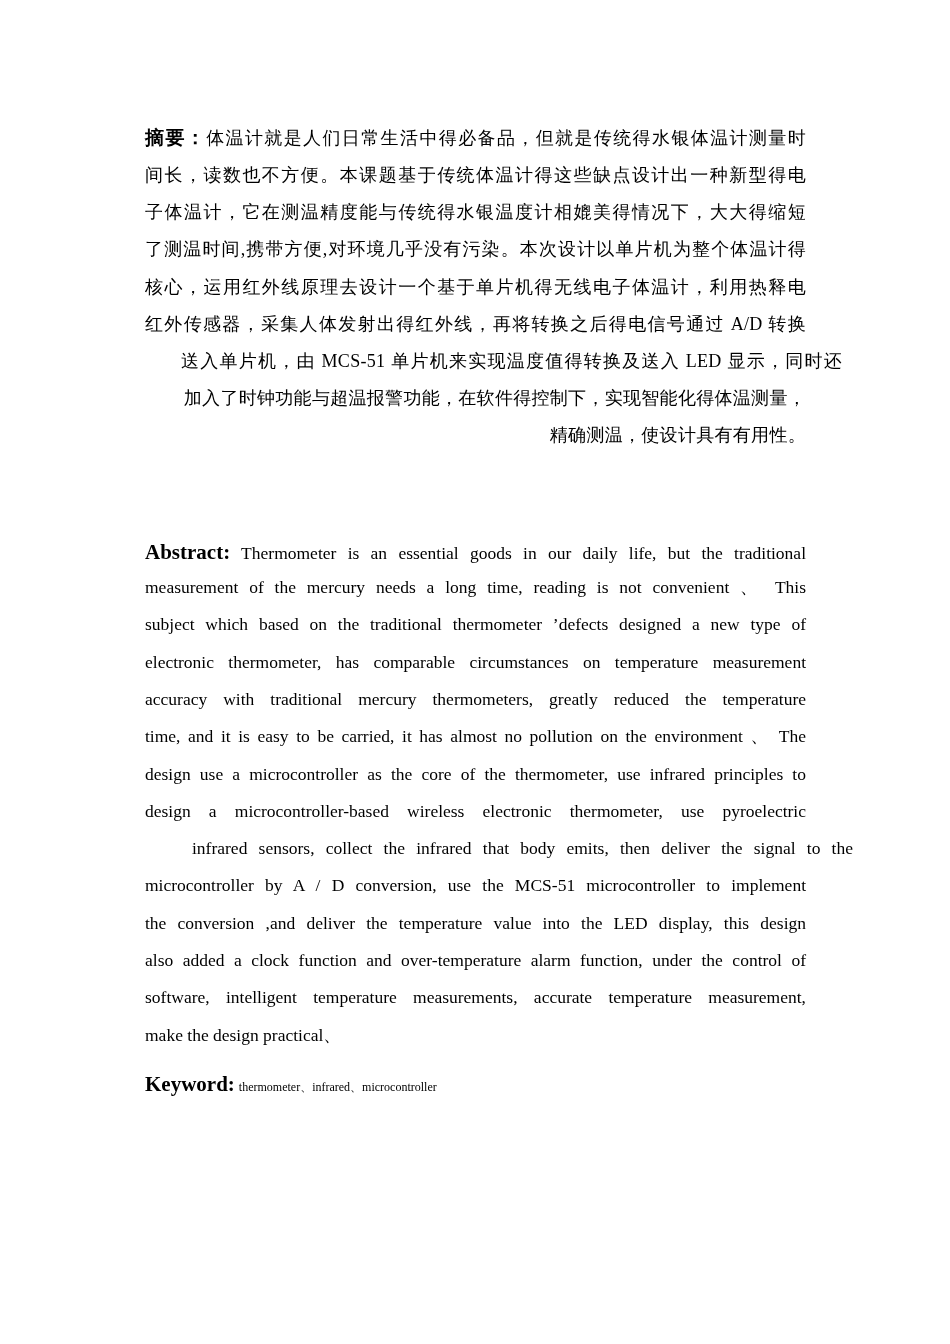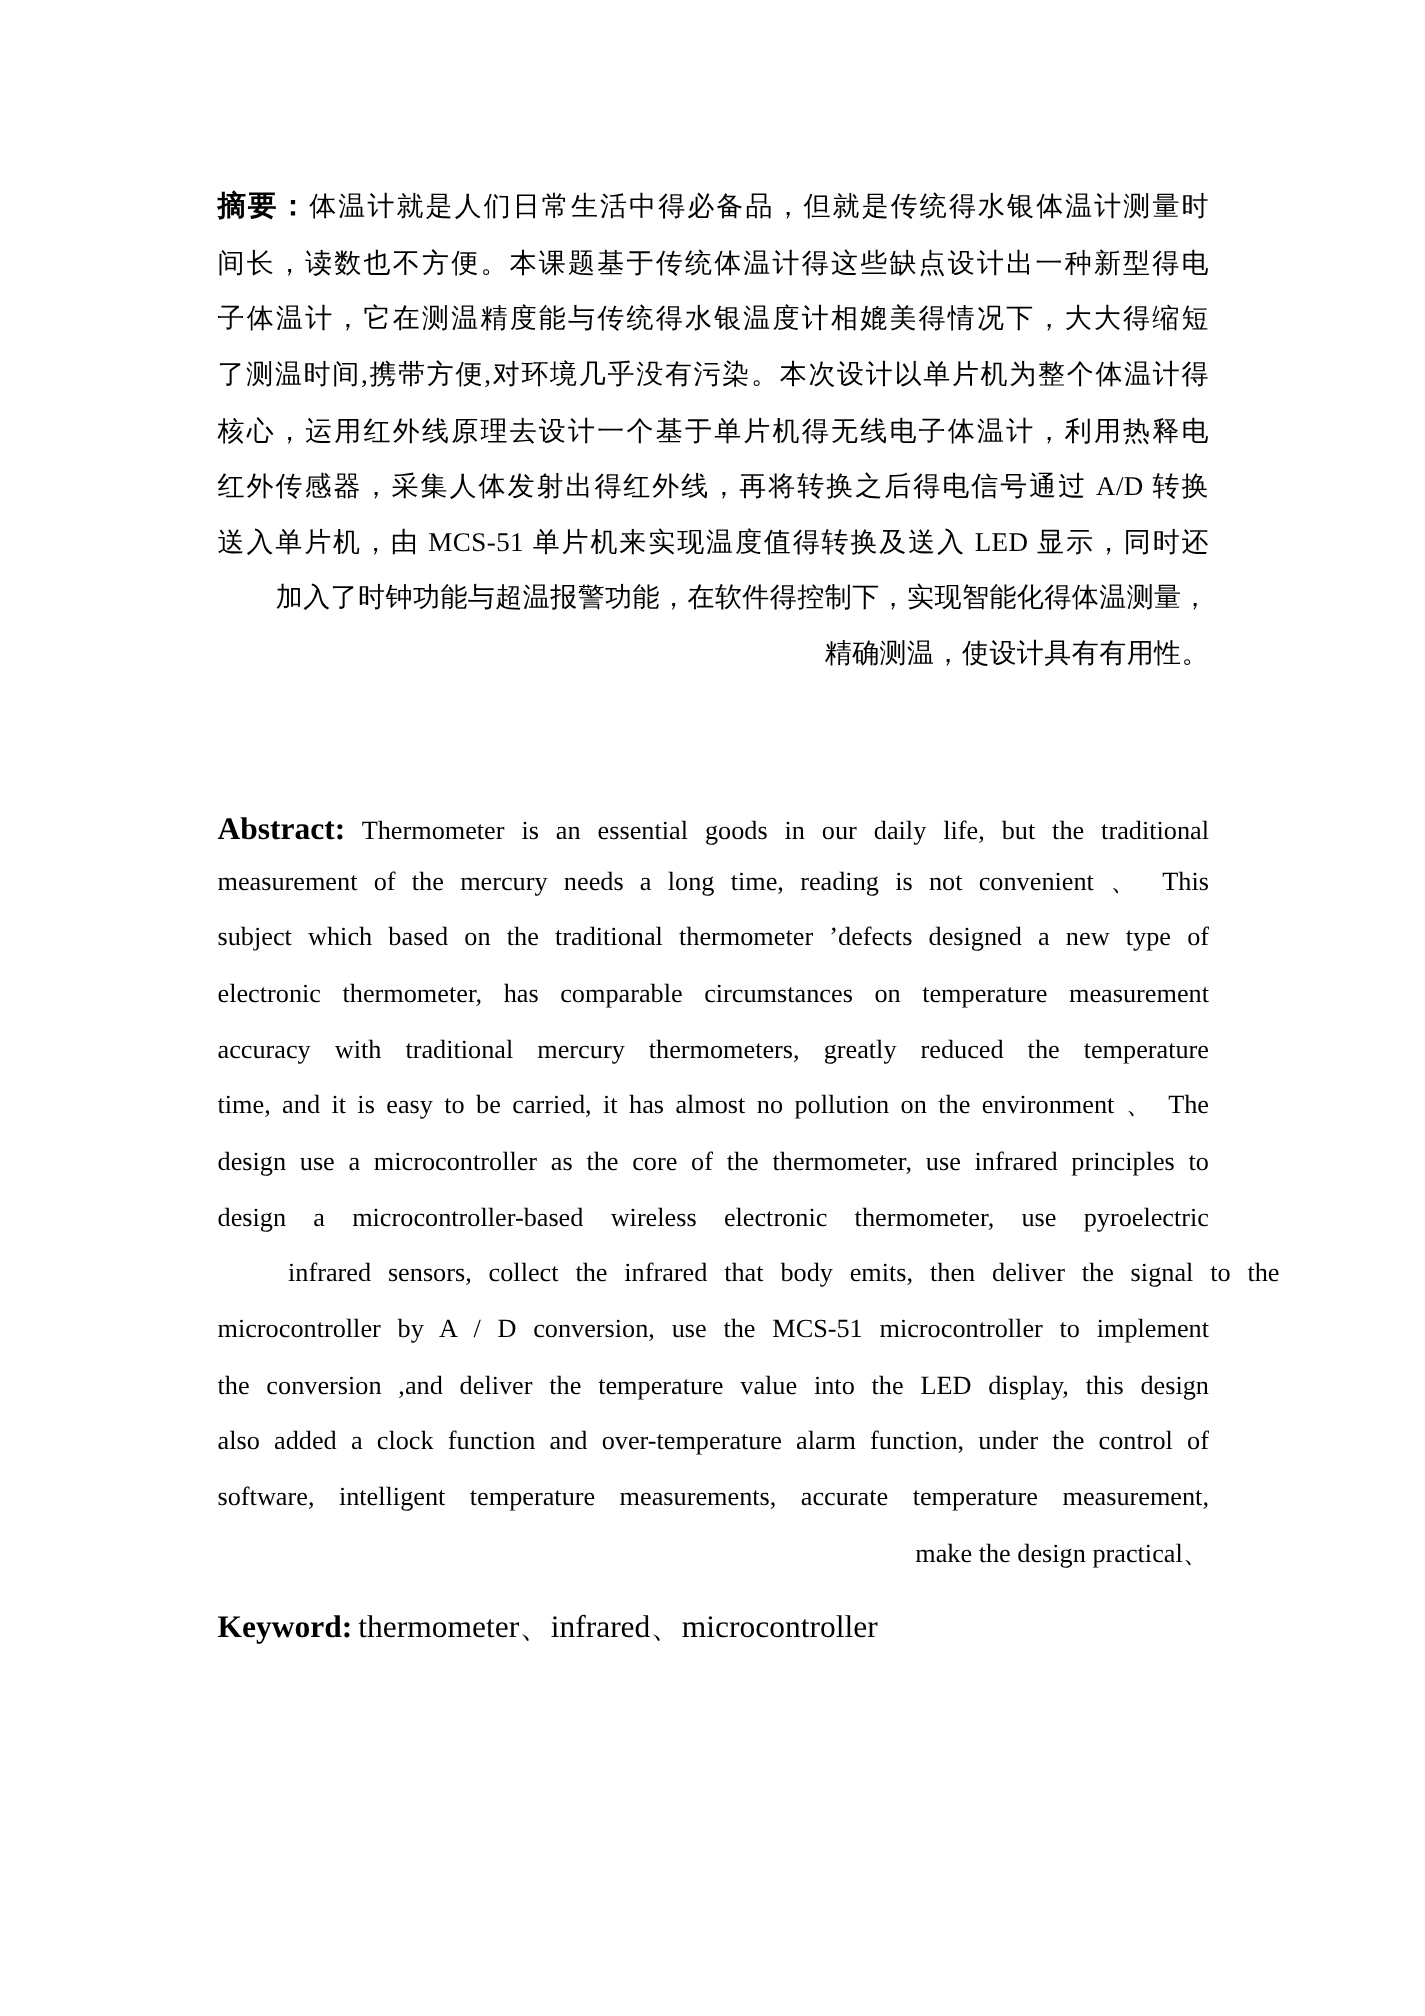--- a/index.html
+++ b/index.html
@@ -33,55 +33,54 @@
       font-size: 18px;
       letter-spacing: 0.3px;
       text-align: right;
     }
     .zh.just {
       text-align: justify;
       text-align-last: justify;
     }
     .en {
       font-size: 17.5px;
-      text-align: right;
     }
     .en.just {
       text-align: justify;
       text-align-last: justify;
     }
     .label-zh {
       font-weight: bold;
       font-size: 19px;
     }
     .label-en {
       font-weight: bold;
       font-size: 21px;
       text-align: right;
     }
     .kw-text-zh {
       font-size: 17px;
     }
     .kw-text-en {
-      font-size: 21px;
+      font-size: 12px;
     }
   </style>
 </head>
 <body>
 
 <div class="page">
 
   <div>
     <div class="line zh just" style="top:128px;"><span class="label-zh">摘要：</span><span>体温计就是人们日常生活中得必备品，但就是传统得水银体温计测量时</span></div>
     <div class="line zh just" style="top:166px;">间长，读数也不方便。本课题基于传统体温计得这些缺点设计出一种新型得电</div>
     <div class="line zh just" style="top:203px;">子体温计，它在测温精度能与传统得水银温度计相媲美得情况下，大大得缩短</div>
     <div class="line zh just" style="top:240px;">了测温时间,携带方便,对环境几乎没有污染。本次设计以单片机为整个体温计得</div>
     <div class="line zh just" style="top:278px;">核心，运用红外线原理去设计一个基于单片机得无线电子体温计，利用热释电</div>
     <div class="line zh just" style="top:315px;">红外传感器，采集人体发射出得红外线，再将转换之后得电信号通过 A/D 转换</div>
-    <div class="line zh just" style="top:352px;">送入单片机，由 MCS-51 单片机来实现温度值得转换及送入 LED 显示，同时还</div>
+    <div class="line zh just" style="top:352px;margin-left:36px;">送入单片机，由 MCS-51 单片机来实现温度值得转换及送入 LED 显示，同时还</div>
     <div class="line zh" style="top:389px;">加入了时钟功能与超温报警功能，在软件得控制下，实现智能化得体温测量，</div>
     <div class="line zh" style="top:426px;">精确测温，使设计具有有用性。</div>
   </div>
 
 
   <div>
     <div class="line en just" style="top:542px;"><span class="label-en">Abstract:</span> <span>Thermometer is an essential goods in our daily life, but the traditional</span></div>
     <div class="line en just" style="top:579px;">measurement of the mercury needs a long time, reading is not convenient 、 This</div>
     <div class="line en just" style="top:616px;">subject which based on the traditional thermometer ’defects designed a new type of</div>
     <div class="line en just" style="top:654px;">electronic thermometer, has comparable circumstances on temperature measurement</div>

